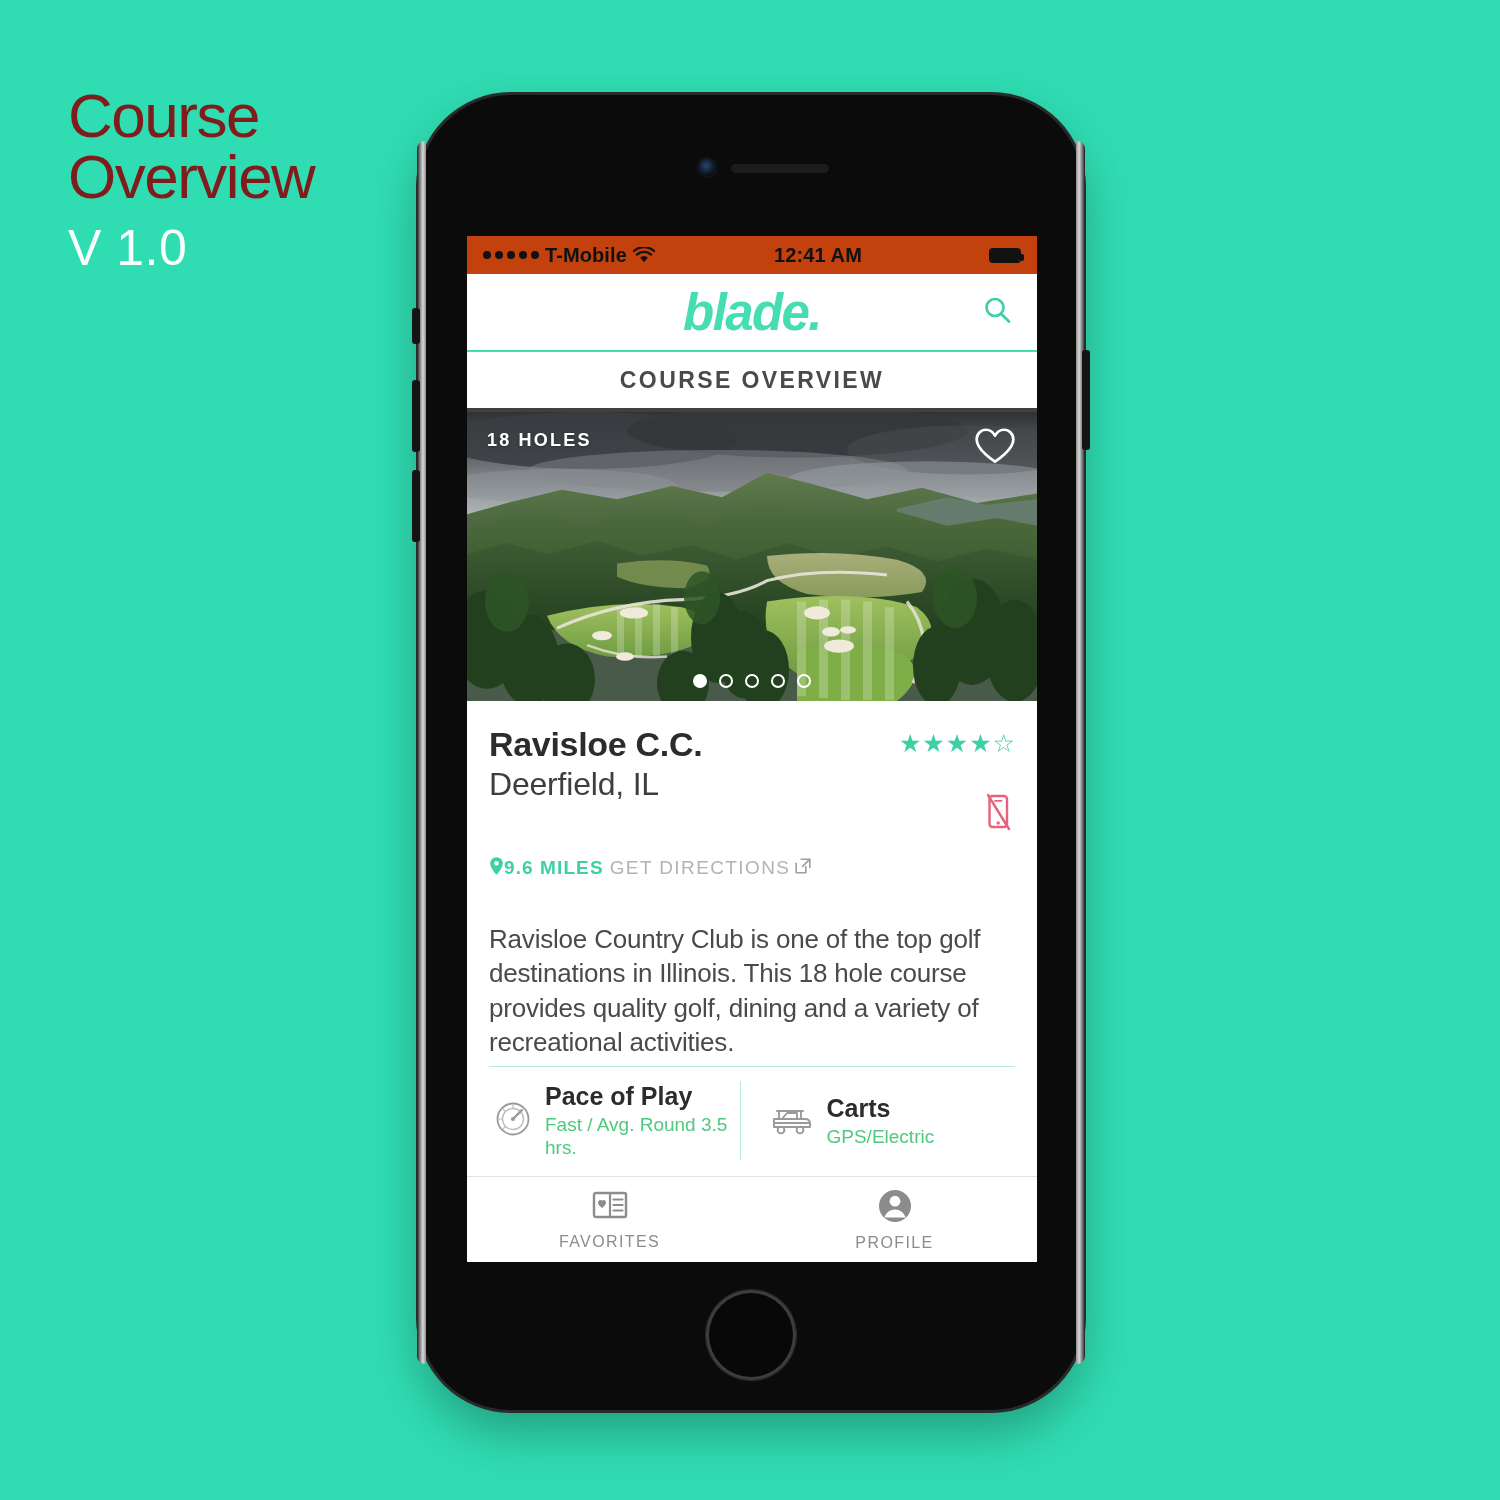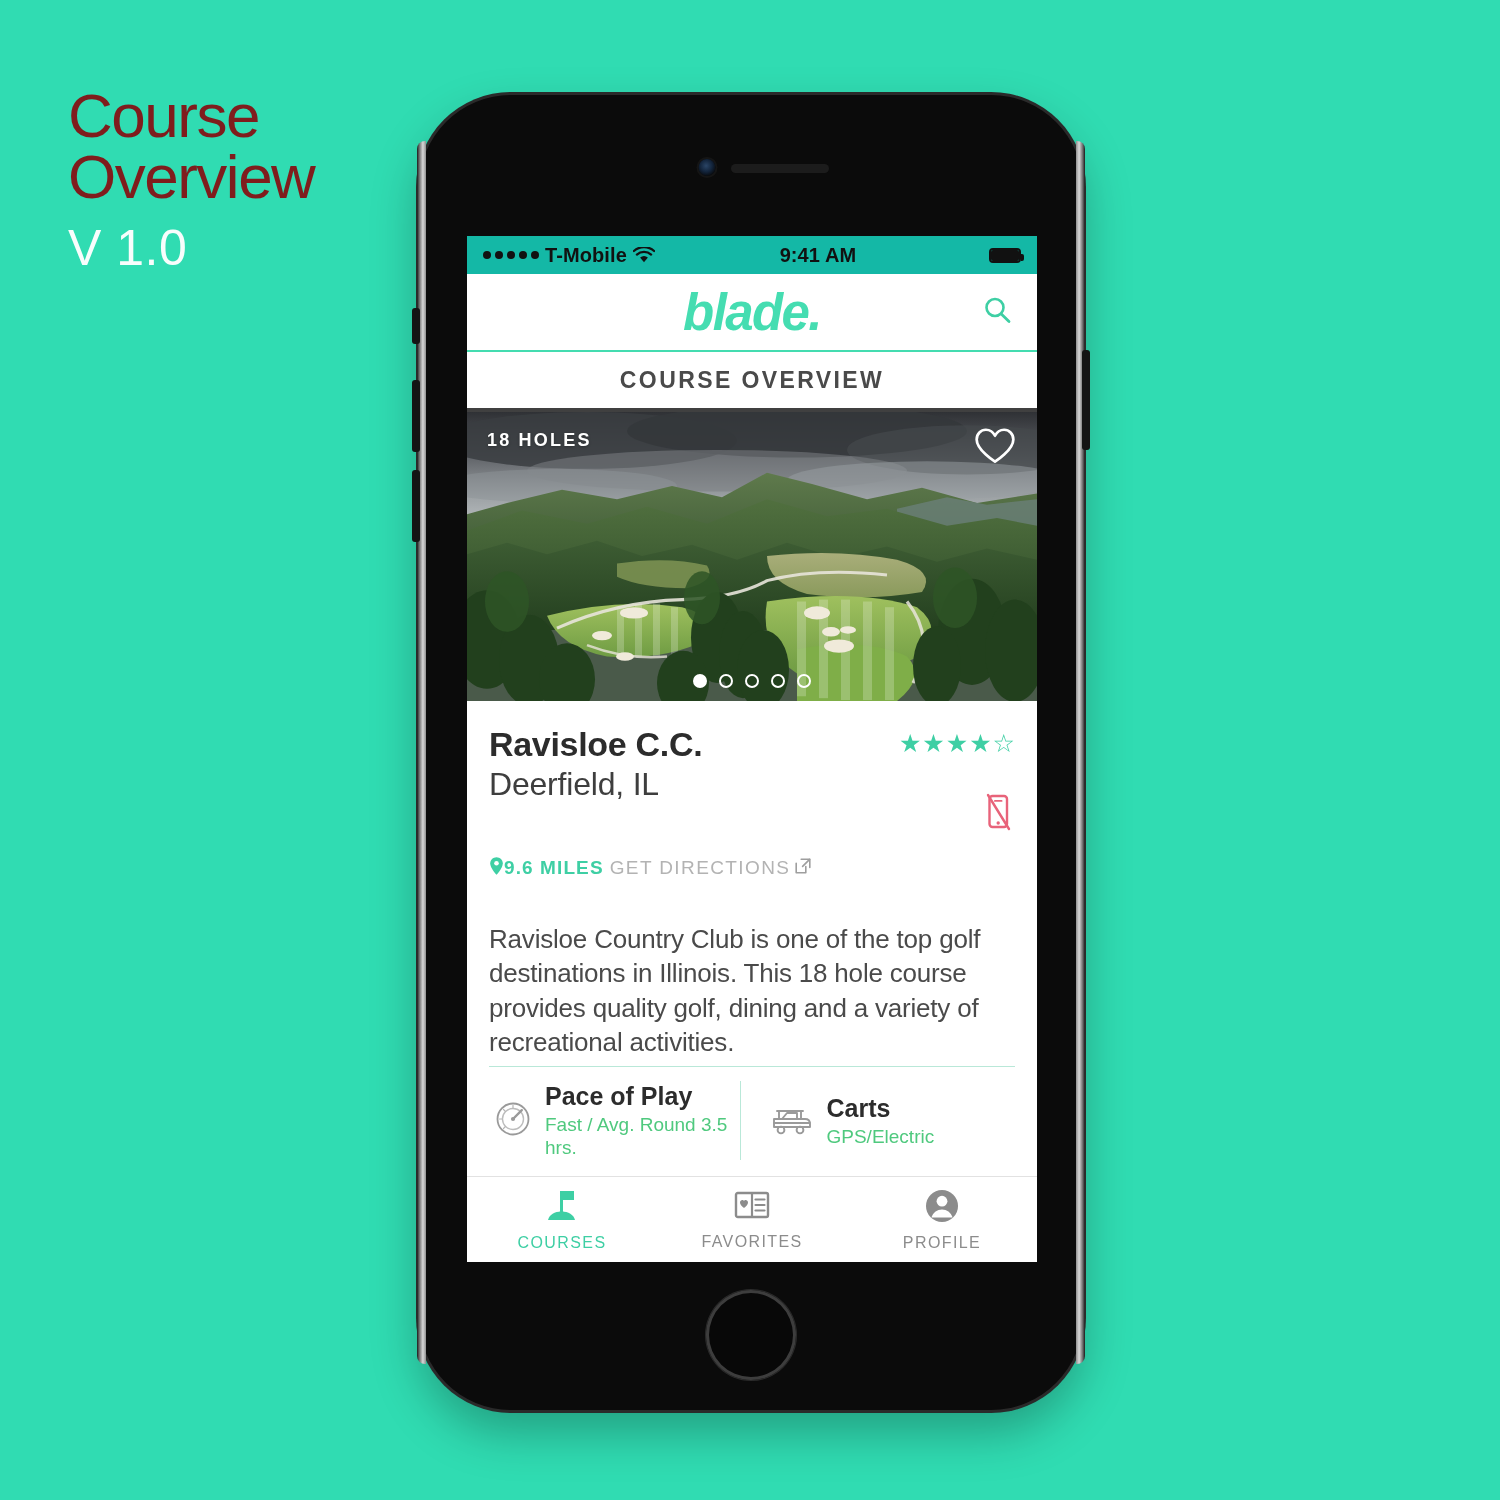--- a/index.html
+++ b/index.html
@@ -104,21 +104,21 @@
     box-shadow: inset 0 0 0 3px #3d3d3d, 0 0 0 1px #2b2b2b;
   }
 
   
   .screen {
     position: absolute;
     left: 48px;
     top: 141px;
     width: 570px;
     height: 1026px;
-    background: #14b8a6;
+    background: #c2410c;
     overflow: hidden;
     display: flex;
     flex-direction: column;
   }
 
   
   .statusbar {
     height: 38px;
     display: flex;
     align-items: center;
@@ -368,21 +368,21 @@
         </span>
         <span class="sb-carrier">T-Mobile</span>
         <span style="display:inline-flex;align-items:center;">
           <svg width="22" height="17" viewBox="0 0 22 17" fill="none">
             <path d="M11 15.2 L7.1 10.6 A6.2 6.2 0 0 1 14.9 10.6 Z" fill="#111"></path>
             <path d="M3.9 7.6 A10.6 10.6 0 0 1 18.1 7.6" stroke="#111" stroke-width="2.3" fill="none" stroke-linecap="round"></path>
             <path d="M0.9 4.0 A15.2 15.2 0 0 1 21.1 4.0" stroke="#111" stroke-width="2.3" fill="none" stroke-linecap="round"></path>
           </svg>
         </span>
       </div>
-      <div class="sb-center">9:41 AM</div>
+      <div class="sb-center">12:41 AM</div>
       <div class="sb-right">
         <span class="battery"></span>
       </div>
     </div>
 
     <div class="appbar">
       <div class="logo">blade.</div>
       <div class="search-btn">
         <span>
           <svg width="33" height="33" viewBox="0 0 33 33" fill="none">
@@ -592,31 +592,20 @@
           </span>
           <div class="stat-text">
             <div class="stat-label">Carts</div>
             <div class="stat-value">GPS/Electric</div>
           </div>
         </div>
       </div>
     </div>
 
     <div class="tabbar">
-      <div class="tab active">
-        <span>
-          <svg width="38" height="36" viewBox="0 0 38 36" fill="none">
-            <rect x="17" y="3" width="3" height="22" fill="#3ECFA4"></rect>
-            <path d="M20 3 H31 V12 H20 Z" fill="#3ECFA4"></path>
-            <ellipse cx="18.5" cy="26" rx="4.2" ry="2.6" fill="#3ECFA4"></ellipse>
-            <path d="M5 32 C6.5 26.5 11.5 23.5 18.5 23.5 C25.5 23.5 30.5 26.5 32 32 Z" fill="#3ECFA4"></path>
-          </svg>
-        </span>
-        <span class="tab-label">COURSES</span>
-      </div>
       <div class="tab">
         <span>
           <svg width="40" height="34" viewBox="0 0 40 34" fill="none">
             <rect x="4" y="4" width="32" height="24" rx="1.8" stroke="#8c8c8c" stroke-width="2.4"></rect>
             <line x1="20" y1="4" x2="20" y2="28" stroke="#8c8c8c" stroke-width="2.2"></line>
             <path d="M12 19 C12 19 8 16.2 8 13.5 C8 12 9.1 11 10.4 11 C11.2 11 11.8 11.5 12 12 C12.2 11.5 12.8 11 13.6 11 C14.9 11 16 12 16 13.5 C16 16.2 12 19 12 19 Z" fill="#8c8c8c"></path>
             <g stroke="#8c8c8c" stroke-width="2.2" stroke-linecap="round">
               <line x1="23.5" y1="10.5" x2="32.5" y2="10.5"></line>
               <line x1="23.5" y1="16" x2="32.5" y2="16"></line>
               <line x1="23.5" y1="21.5" x2="32.5" y2="21.5"></line>

